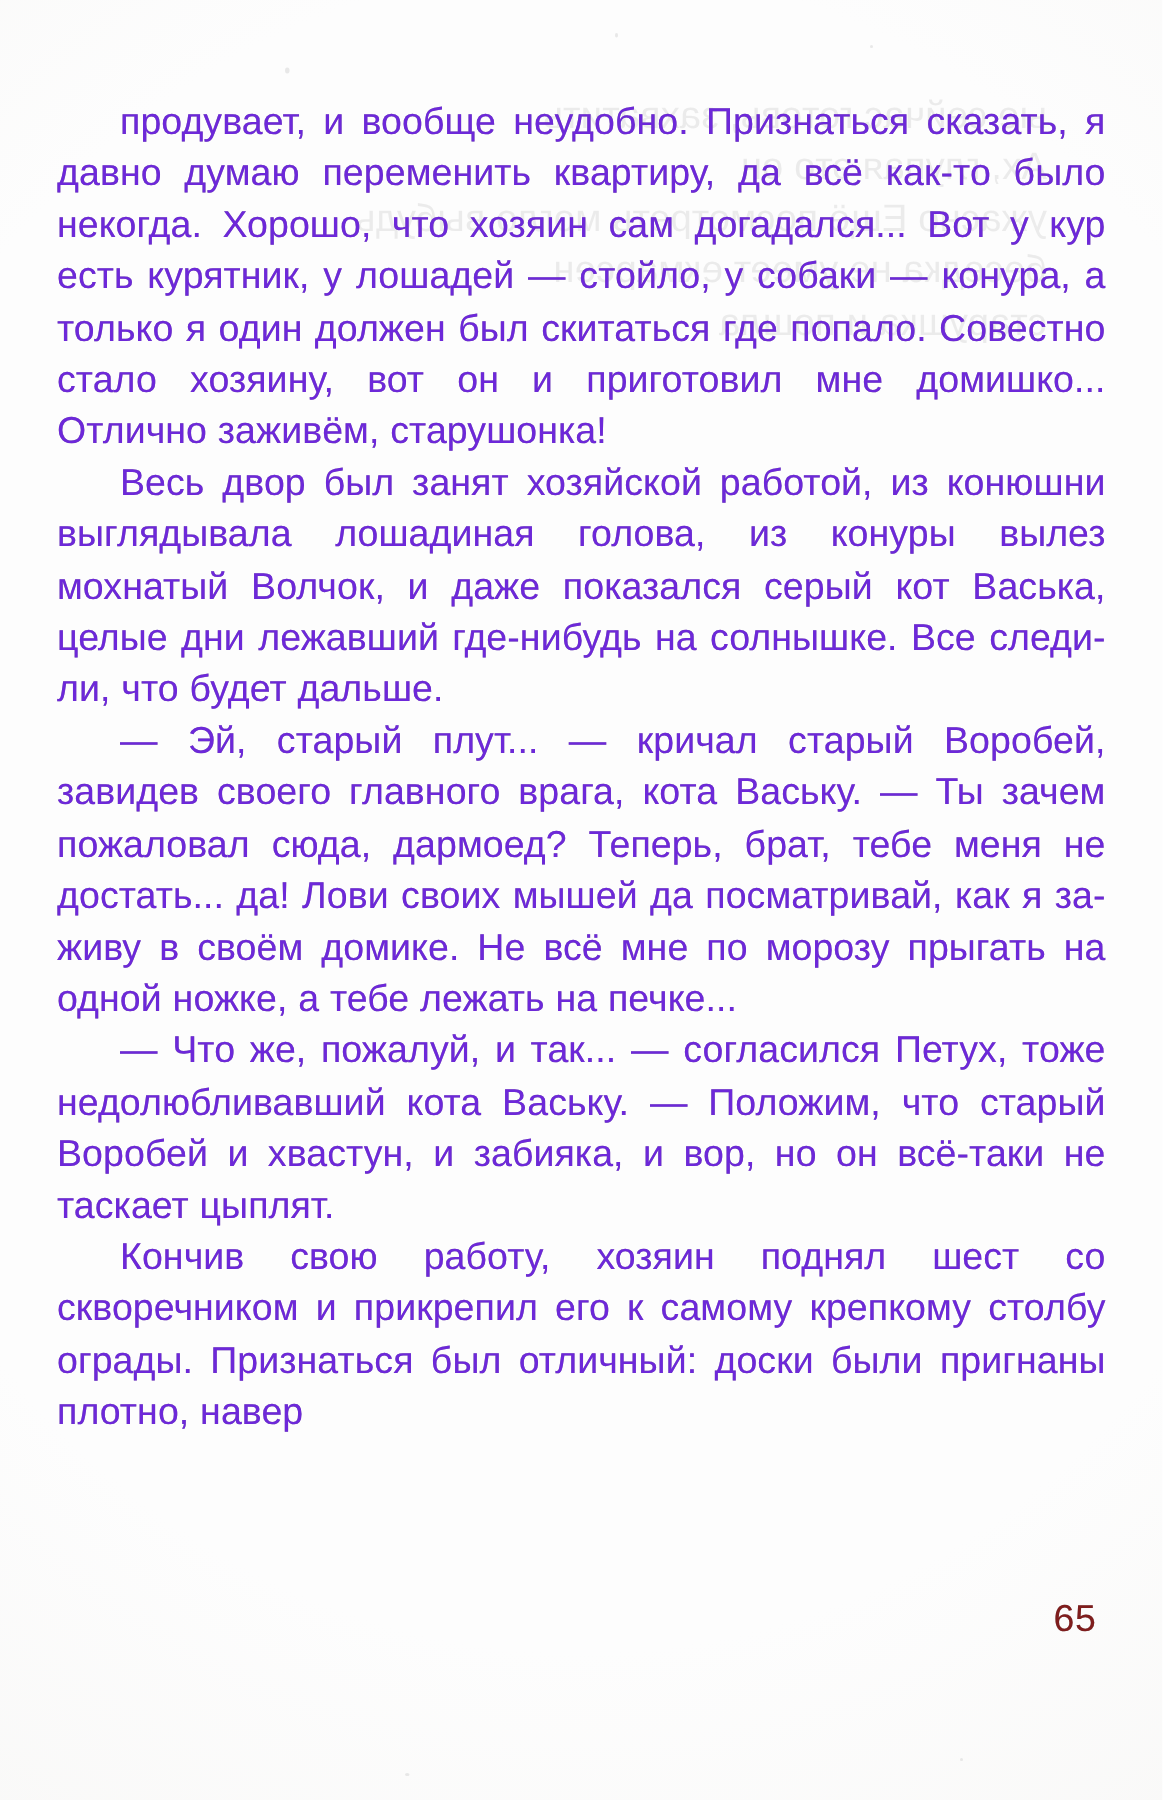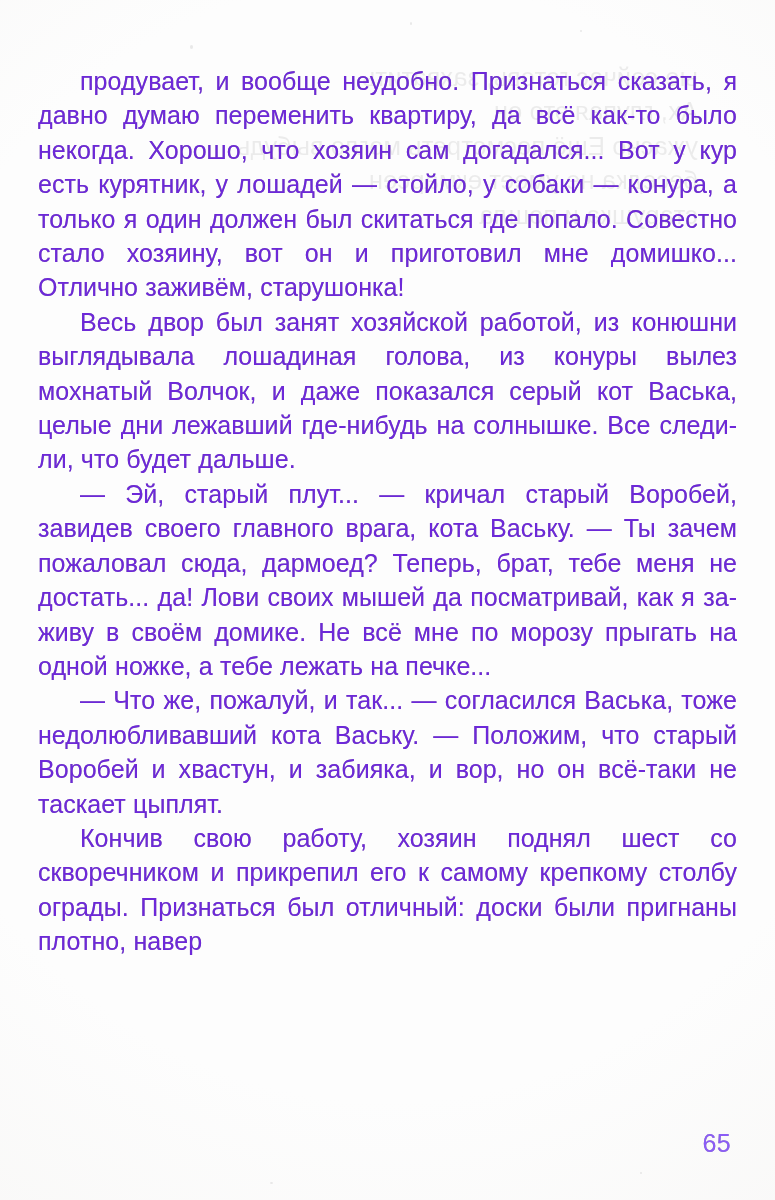--- a/index.html
+++ b/index.html
@@ -79,24 +79,24 @@
   
   .text-column,
   .folio {
     text-shadow: 0 0 0.35px rgba(0,0,0,0.35);
   }
 
   
   .folio {
     position: absolute;
     right: 44px;
-    top: 1128px;
+    top: 1064px;
     font-size: 25px;
     line-height: 30px;
-    color: #8b5cf6;
+    color: #7f1d1d;
     letter-spacing: 0.4px;
   }
 
   
   .speck {
     position: absolute;
     background: #cfcfcf;
     opacity: 0.45;
     border-radius: 50%;
     pointer-events: none;
@@ -114,21 +114,21 @@
     <p>Ах, глупая это он</p>
     <p>ужасно Ещё посмотреть могло выбудь</p>
     <p>беседка не умеет екмарсен</p>
     <p>старушка и пошла</p>
   </div>
 
   <div class="text-column">
     <p class="cont">продувает, и вообще неудобно. Признаться сказать, я давно думаю переменить кварти­ру, да всё как-то было некогда. Хорошо, что хозяин сам догадался... Вот у кур есть ку­рятник, у лошадей — стойло, у собаки — ко­нура, а только я один должен был скитаться где попало. Совестно стало хозяину, вот он и приготовил мне домишко... Отлично зажи­вём, старушонка!</p>
     <p>Весь двор был занят хозяйской работой, из конюшни выглядывала лошадиная голова, из конуры вылез мохнатый Волчок, и даже показался серый кот Васька, целые дни ле­жавший где-нибудь на солнышке. Все следи­ли, что будет дальше.</p>
     <p>— Эй, старый плут... — кричал старый Во­робей, завидев своего главного врага, кота Ваську. — Ты зачем пожаловал сюда, дармо­ед? Теперь, брат, тебе меня не достать... да! Лови своих мышей да посматривай, как я за­живу в своём домике. Не всё мне по моро­зу прыгать на одной ножке, а тебе лежать на печке...</p>
-    <p>— Что же, пожалуй, и так... — согласился Васька, тоже недолюбливавший кота Ваську. — Положим, что старый Воробей и хвастун, и забияка, и вор, но он всё-таки не таскает цыплят.</p>
+    <p>— Что же, пожалуй, и так... — согласился Петух, тоже недолюбливавший кота Ваську. — Положим, что старый Воробей и хвастун, и забияка, и вор, но он всё-таки не таскает цыплят.</p>
     <p>Кончив свою работу, хозяин поднял шест со скворечником и прикрепил его к самому крепкому столбу ограды. Признаться был от­личный: доски были пригнаны плотно, навер­</p>
   </div>
 
   <div class="folio">65</div>
 
   <div class="speck" style="left:190px; top:45px; width:3px; height:4px;"></div>
   <div class="speck" style="left:410px; top:22px; width:2px; height:3px;"></div>
   <div class="speck" style="left:580px; top:30px; width:2px; height:2px;"></div>
   <div class="speck" style="left:270px; top:1182px; width:3px; height:2px;"></div>
   <div class="speck" style="left:640px; top:1172px; width:2px; height:2px;"></div>

